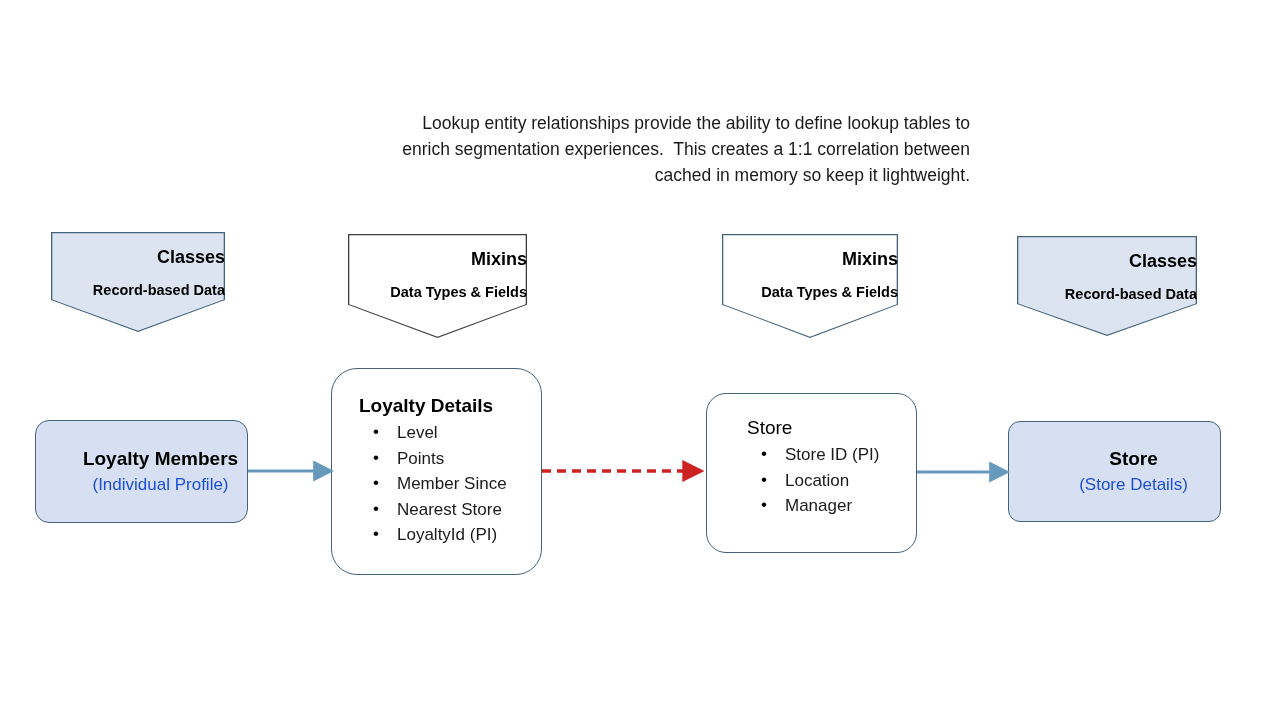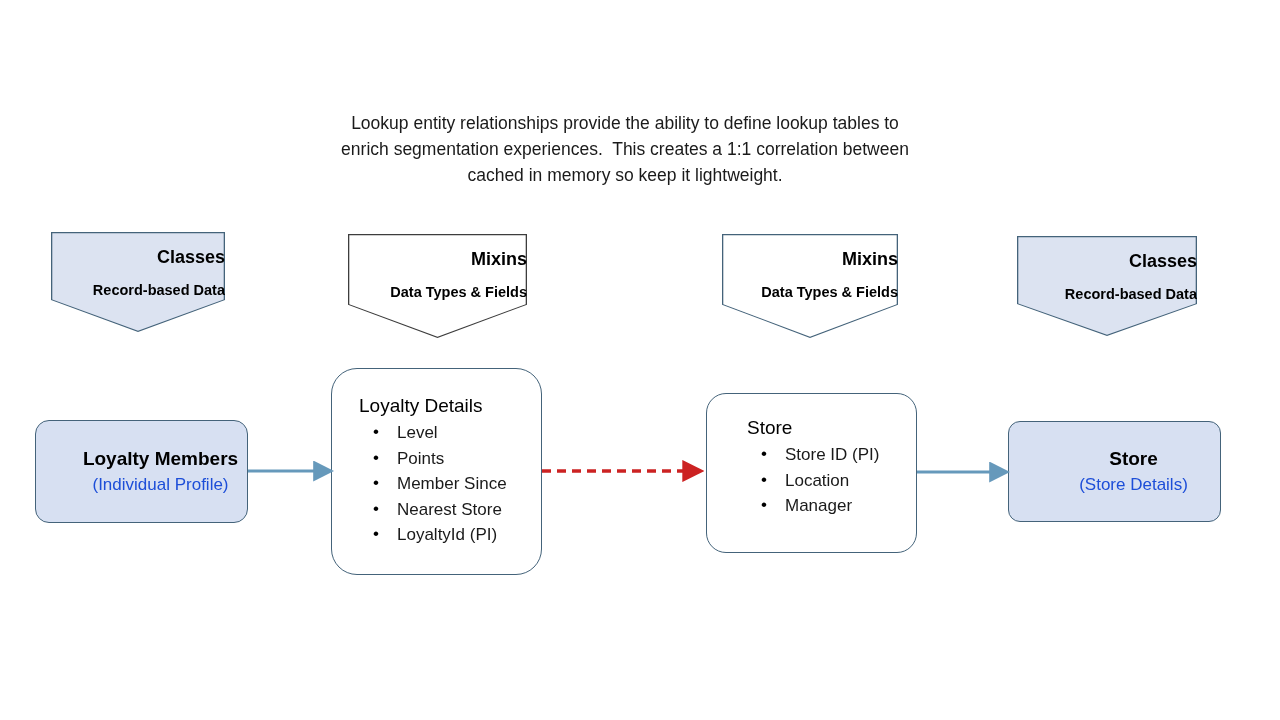--- a/index.html
+++ b/index.html
@@ -15,21 +15,21 @@
     font-family: "Liberation Sans", sans-serif;
     color: #000000;
   }
 
   
   #intro-paragraph {
     position: absolute;
     left: 280px;
     top: 110px;
     width: 690px;
-    text-align: center;
+    text-align: right;
     font-size: 17.5px;
     line-height: 26px;
     color: #1a1a1a;
     font-family: "Liberation Sans", sans-serif;
   }
   #intro-paragraph .line { display: block; white-space: pre; }
 
   
   .banner {
     position: absolute;
@@ -102,21 +102,21 @@
 
   .node.listbox {
     display: block;
   }
   .node.listbox .lb-title {
     display: block;
     font-size: 19px;
     line-height: 24px;
     color: #000;
   }
-  .node.listbox .lb-title.bold { font-weight: normal; }
+  .node.listbox .lb-title.bold { font-weight: bold; }
   .node.listbox ul {
     list-style: none;
     margin: 2px 0 0 0;
     padding: 0;
   }
   .node.listbox li {
     position: relative;
     font-size: 17px;
     line-height: 25.5px;
     color: #1a1a1a;

